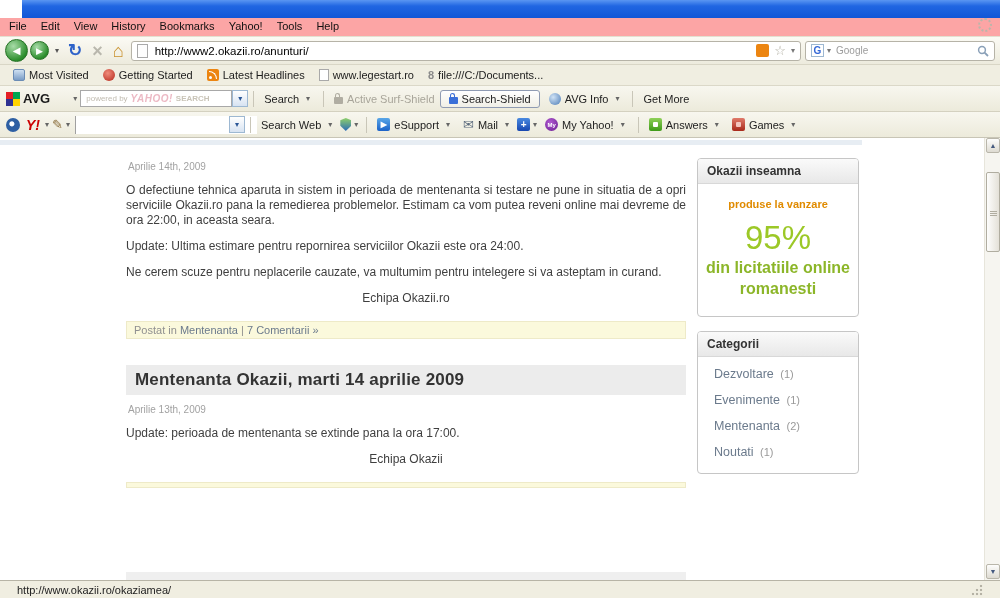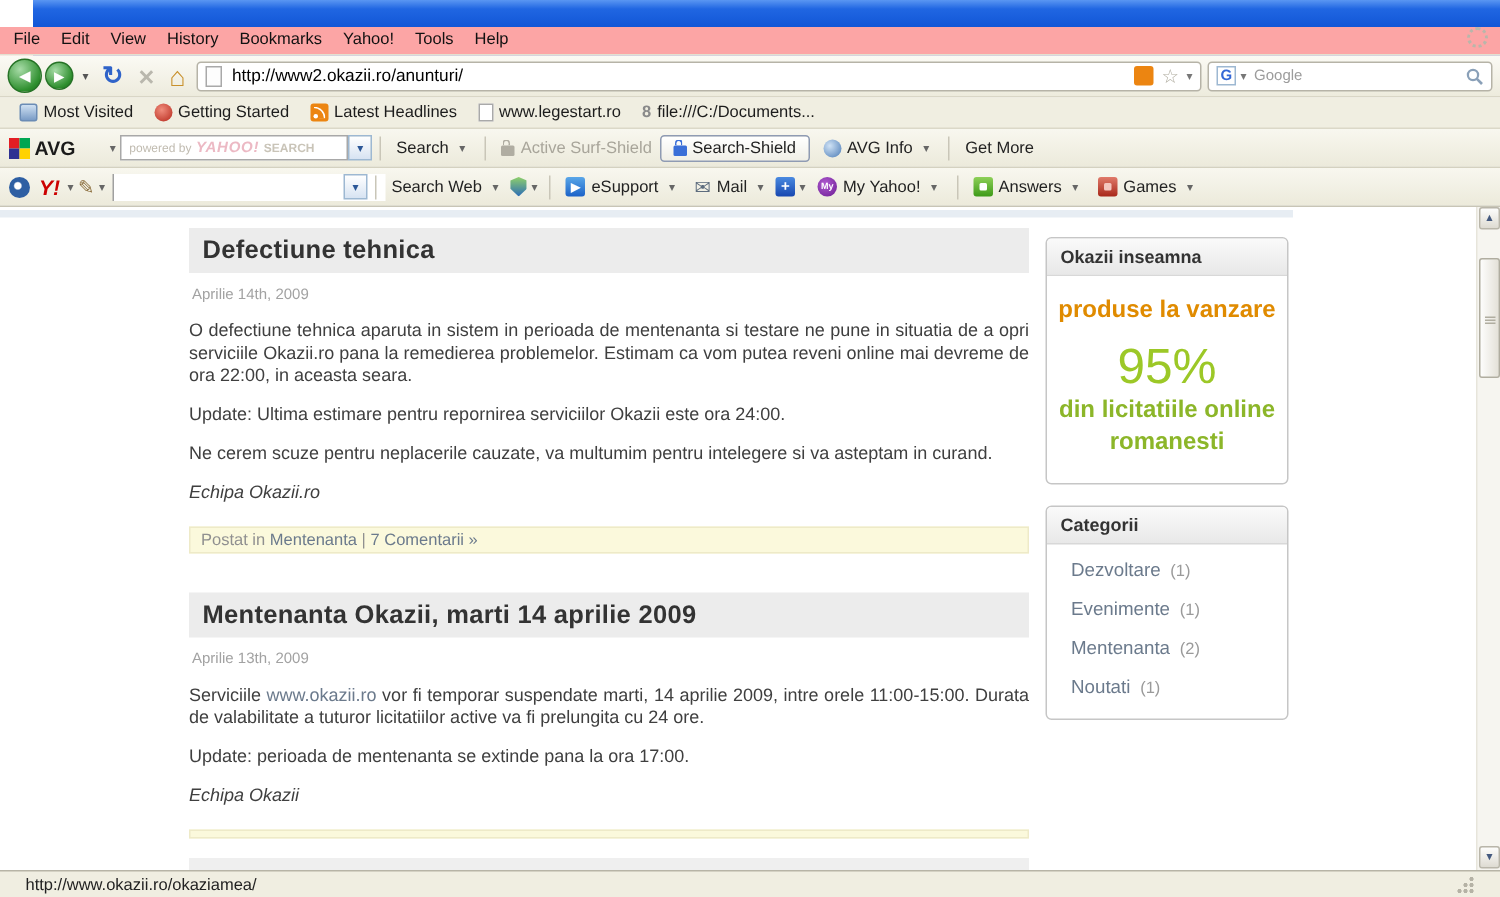--- a/index.html
+++ b/index.html
@@ -125,34 +125,34 @@
   .icon-games::after{content:"";position:absolute;left:4px;top:4px;width:5px;height:5px;background:#f4c5be;border-radius:1px;}
   
   #content{position:absolute;left:0;top:140px;width:984px;height:440px;background:#fff;overflow:hidden;}
   .content-top-strip{position:absolute;left:0;top:0;width:862px;height:5px;background:#e7edf3;}
   .content-bottom-strip{position:absolute;left:126px;bottom:0;width:560px;height:8px;background:#efefef;}
   #main-col{position:absolute;left:126px;top:12px;width:560px;}
   .post-title{background:#ececec;padding:5px 9px;font-size:17px;font-weight:bold;color:#333;
     letter-spacing:0.2px;box-sizing:border-box;}
   .post-meta{margin:9px 0 0 2px;font-size:10px;color:#a2a2a2;}
   .post p{margin:11px 0 0;font-size:12px;line-height:15px;color:#3f3f3f;text-align:justify;}
-  .post p.no-justify{text-align:left;font-style:italic;}
+  .post p.no-justify{text-align:center;}
   .post-footer{margin-top:15px;background:#fbf9dc;border:1px solid #eeeac8;padding:2px 7px;
     font-size:11px;color:#909090;box-sizing:border-box;}
   .link{color:#6b7a8c;cursor:pointer;text-decoration:none;}
   .post + .post{margin-top:26px;}
   
   #sidebar{position:absolute;left:697px;top:18px;width:162px;}
   .sbox{border:1px solid #c6c6c6;border-radius:4px;overflow:hidden;background:#fff;}
   .sbox + .sbox{margin-top:14px;}
   .sbox-header{background:linear-gradient(#fafafa,#e8e8e8);border-bottom:1px solid #d8d8d8;
     padding:5px 9px;font-weight:bold;font-size:12px;color:#333;}
   .stats-body{text-align:center;padding:12px 6px 16px;}
   .big-number{font-size:33px;color:#ef8500;letter-spacing:1px;line-height:1.1;}
-  .number-label{font-size:16px;font-weight:bold;color:#e08b00;margin-top:2px;}
+  .number-label{font-size:11px;font-weight:bold;color:#e08b00;margin-top:2px;}
   .big-percent{font-size:33px;color:#9cc827;margin-top:10px;line-height:1.1;}
   .percent-label{font-size:16px;font-weight:bold;color:#8cb629;margin-top:2px;line-height:1.3;}
   .cat-body{padding:4px 0 8px;}
   .cat-item{padding:6px 14px 6px 16px;font-size:12.5px;}
   .cat-count{color:#9a9a9a;font-size:11px;margin-left:3px;}
   
   #scrollbar{position:absolute;right:0;top:138px;width:16px;height:442px;background:#f6f5f0;
     border-left:1px solid #e7e5db;box-sizing:border-box;}
   .sb-btn{position:absolute;left:1px;width:14px;height:15px;border:1px solid #b9b6aa;border-radius:2px;
     background:linear-gradient(#fdfdfc,#dedbd2);color:#44597f;font-size:7px;display:flex;
@@ -343,38 +343,36 @@
     <span class="tb-drop">▾</span>
   </span>
 </div>
 
 <div id="content">
   <div class="content-top-strip"></div>
 
   <div id="main-col">
 
     <div class="post">
-      <div class="post-title">Defectiune tehnica</div>
       <div class="post-meta">Aprilie 14th, 2009</div>
       <p>O defectiune tehnica aparuta in sistem in perioada de mentenanta si testare ne pune in situatia de a opri serviciile Okazii.ro pana la remedierea problemelor. Estimam ca vom putea reveni online mai devreme de ora 22:00, in aceasta seara.</p>
       <p>Update: Ultima estimare pentru repornirea serviciilor Okazii este ora 24:00.</p>
       <p>Ne cerem scuze pentru neplacerile cauzate, va multumim pentru intelegere si va asteptam in curand.</p>
       <p class="no-justify">Echipa Okazii.ro</p>
       <div class="post-footer">
         <span>Postat in</span>
         <span class="link">Mentenanta</span>
         <span>|</span>
         <span class="link">7 Comentarii »</span>
       </div>
     </div>
 
     <div class="post">
       <div class="post-title">Mentenanta Okazii, marti 14 aprilie 2009</div>
       <div class="post-meta">Aprilie 13th, 2009</div>
-      <p><span>Serviciile </span><span class="link">www.okazii.ro</span><span> vor fi temporar suspendate marti, 14 aprilie 2009, intre orele 11:00-15:00. Durata de valabilitate a tuturor licitatiilor active va fi prelungita cu 24 ore.</span></p>
       <p>Update: perioada de mentenanta se extinde pana la ora 17:00.</p>
       <p class="no-justify">Echipa Okazii</p>
       <div class="post-footer">
         
         
         
         
       </div>
     </div>
   </div>

